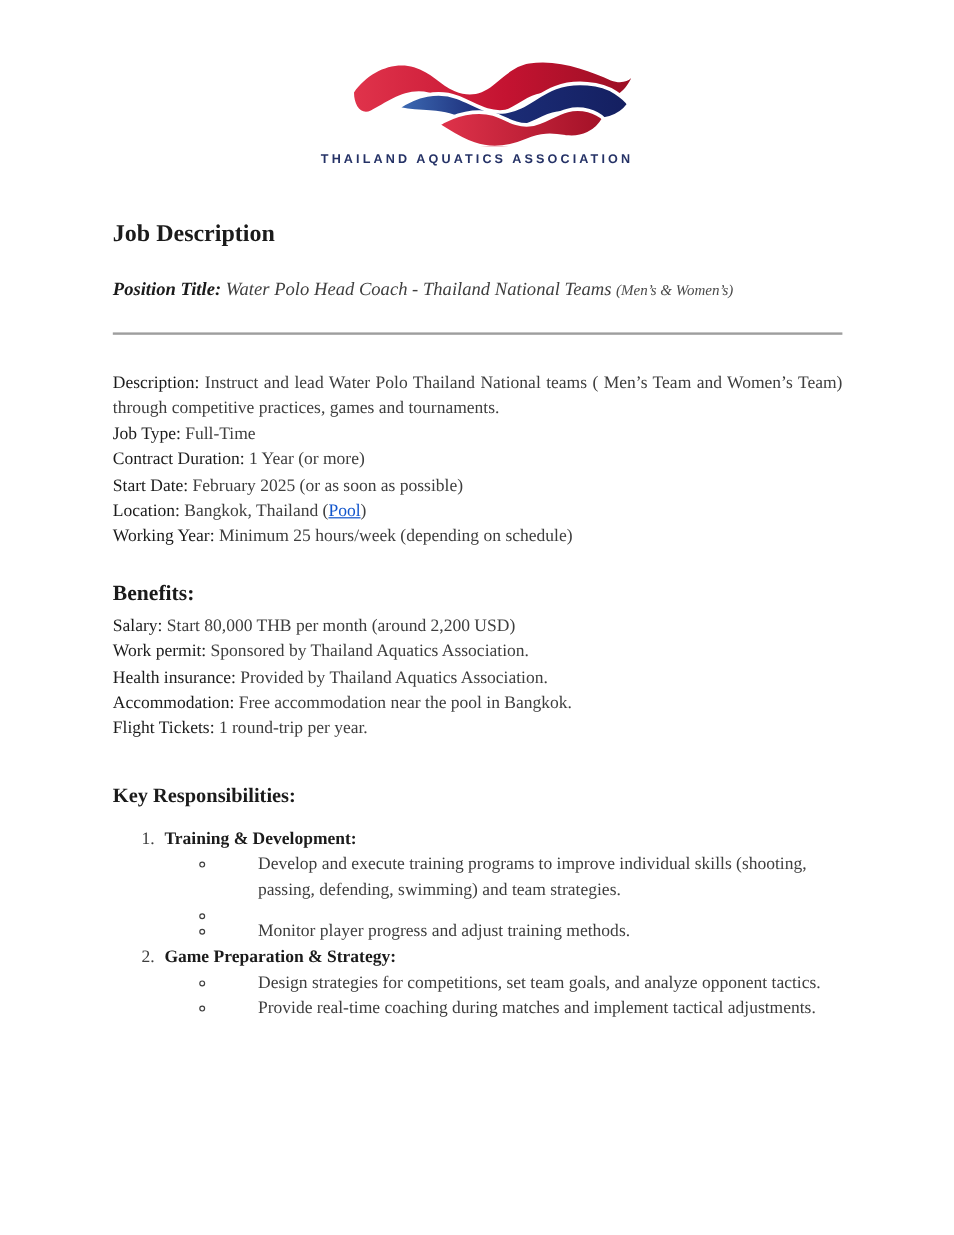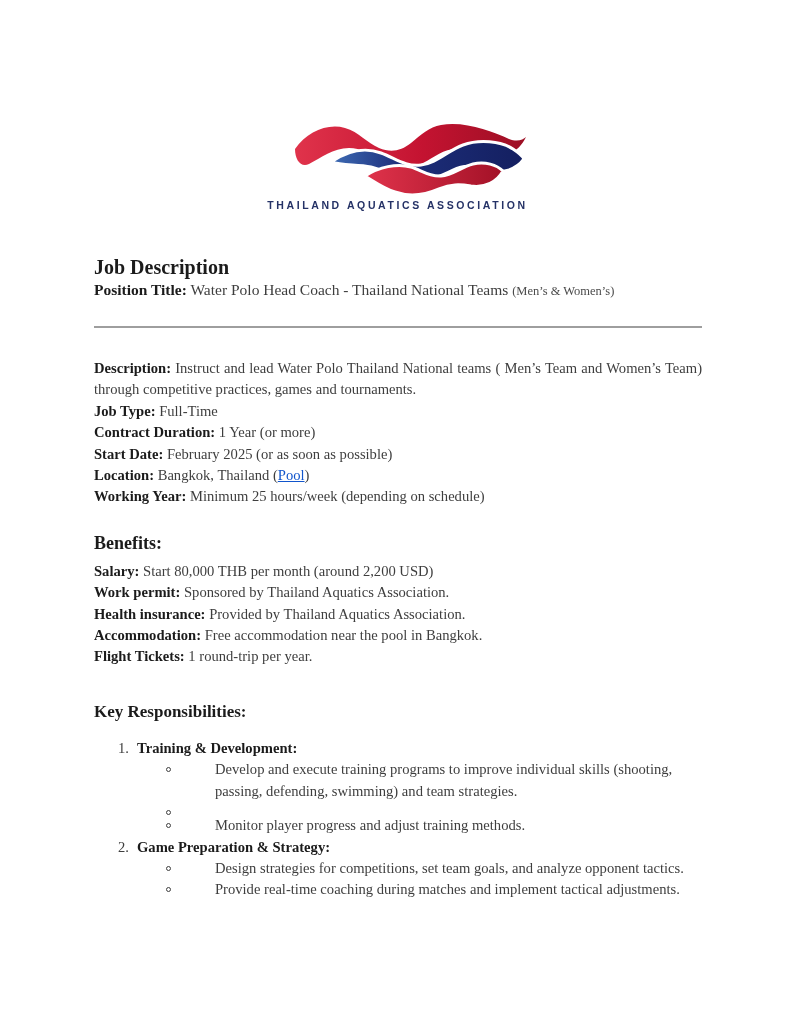--- a/index.html
+++ b/index.html
@@ -2,35 +2,35 @@
 <html><head>
 <meta charset="utf-8">
 <style>
   * { margin:0; padding:0; box-sizing:border-box; }
   html,body { background:#ffffff; }
   .page {
     width:795px; height:1029px; background:#fff; position:relative;
     font-family:"Liberation Serif", serif; color:#3e3e3e; overflow:hidden;
     margin:0 auto;
   }
-  .logo-wrap { padding-top:116px; text-align:center; }
+  .logo-wrap { padding-top:44px; text-align:center; }
   .logo-svg { display:block; margin:0 auto; }
   .logo-caption {
     margin-top:5px; font-family:"Liberation Sans", sans-serif;
     font-size:10.5px; letter-spacing:2.6px; color:#253266; font-weight:600;
   }
   .content { width:608px; margin-left:94px; }
   .doc-title { font-size:20px; font-weight:bold; color:#1b1b1b; margin-top:45px; }
-  .position-line { font-size:15.5px; line-height:22px; }
+  .position-line { margin-top:24px; font-size:15.5px; line-height:22px;font-style:italic; }
   .position-line .lbl { font-weight:bold; color:#1b1b1b; }
   .position-line .suffix { font-size:12.5px; color:#4a4a4a; }
   .divider { margin-top:24px; height:2px; background:#9e9e9e; border:none; }
   .body-text { font-size:14.6px; line-height:21.4px; color:#3e3e3e; }
   .desc-para { margin-top:30px; text-align:justify; }
-  .lbl { font-weight:bold; color:#1b1b1b; }
+  .lbl { font-weight:normal; color:#1b1b1b; }
   .link { color:#1155cc; text-decoration:underline; cursor:pointer; }
   .benefits-heading { margin-top:25px; font-size:18px; font-weight:bold; color:#1b1b1b; }
   .benefits-list { margin-top:7px; }
   .resp-heading { margin-top:34px; font-size:17px; font-weight:bold; color:#1b1b1b; }
   .resp-list { margin-top:16px; }
   .li-row { display:flex; }
   .li-num { width:19px; margin-left:24px; flex:none; }
   .li-title { font-weight:bold; color:#1b1b1b; }
   .bullet-row { display:flex;gap:28px; }
   .bullet-marker { flex:none; margin-left:72px; width:21px; padding-top:8px; }

